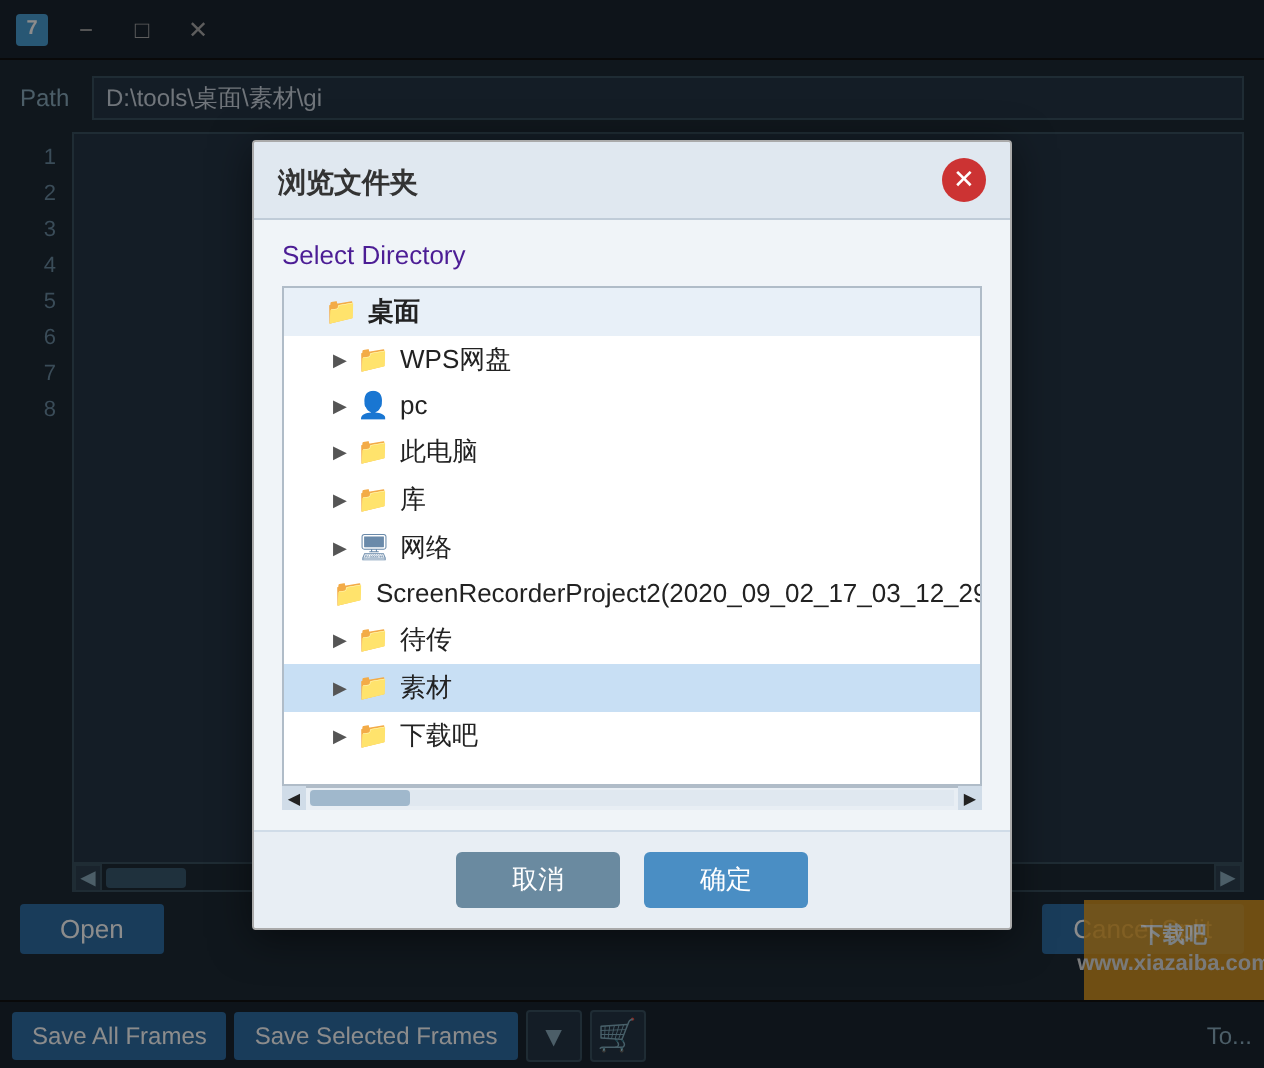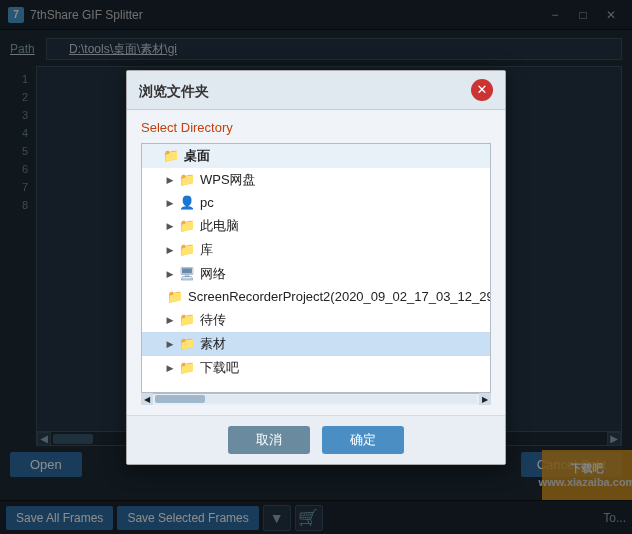--- a/index.html
+++ b/index.html
@@ -63,35 +63,34 @@
     .main-area {
       padding: 8px 10px 0 10px;
     }
 
     
     .path-row {
       display: flex;
       align-items: center;
       margin-bottom: 6px;
       gap: 6px;
-      text-decoration: underline;
     }
     .path-label {
       color: #8aabbd;
       font-size: 12px;
       width: 30px;
       flex-shrink: 0;
     }
     .path-input {
       flex: 1;
       background: #253545;
       border: 1px solid #3a5060;
       color: #cdd6e0;
       height: 22px;
-      padding: 0 22px;
+      padding: 0 6px;
       font-size: 12px;
       outline: none;
     }
 
     
     .frame-area {
       display: flex;
       gap: 6px;
       height: 380px;
       position: relative;
@@ -302,21 +301,21 @@
       cursor: pointer;
       display: flex;
       align-items: center;
       justify-content: center;
     }
     .dialog-body {
       padding: 10px 14px;
     }
     .dialog-subtitle {
       font-size: 13px;
-      color: #c2410c;
+      color: #4c1d95;
       margin-bottom: 8px;
     }
     .file-tree-container {
       background: white;
       border: 1px solid #b0bcc8;
       height: 250px;
       overflow-y: auto;
       overflow-x: auto;
     }
     .tree-item {
@@ -409,21 +408,20 @@
       background: #6a8aa0;
     }
   </style>
 </head>
 <body>
 
 <div class="title-bar">
   <div class="title-bar-icon">
     <span>7</span>
   </div>
-  <span class="title-bar-text">7thShare GIF Splitter</span>
   <div class="title-bar-controls">
     <button class="tb-btn">−</button>
     <button class="tb-btn">□</button>
     <button class="tb-btn close">✕</button>
   </div>
 </div>
 
 <div class="main-area">
 
   <div class="path-row">

